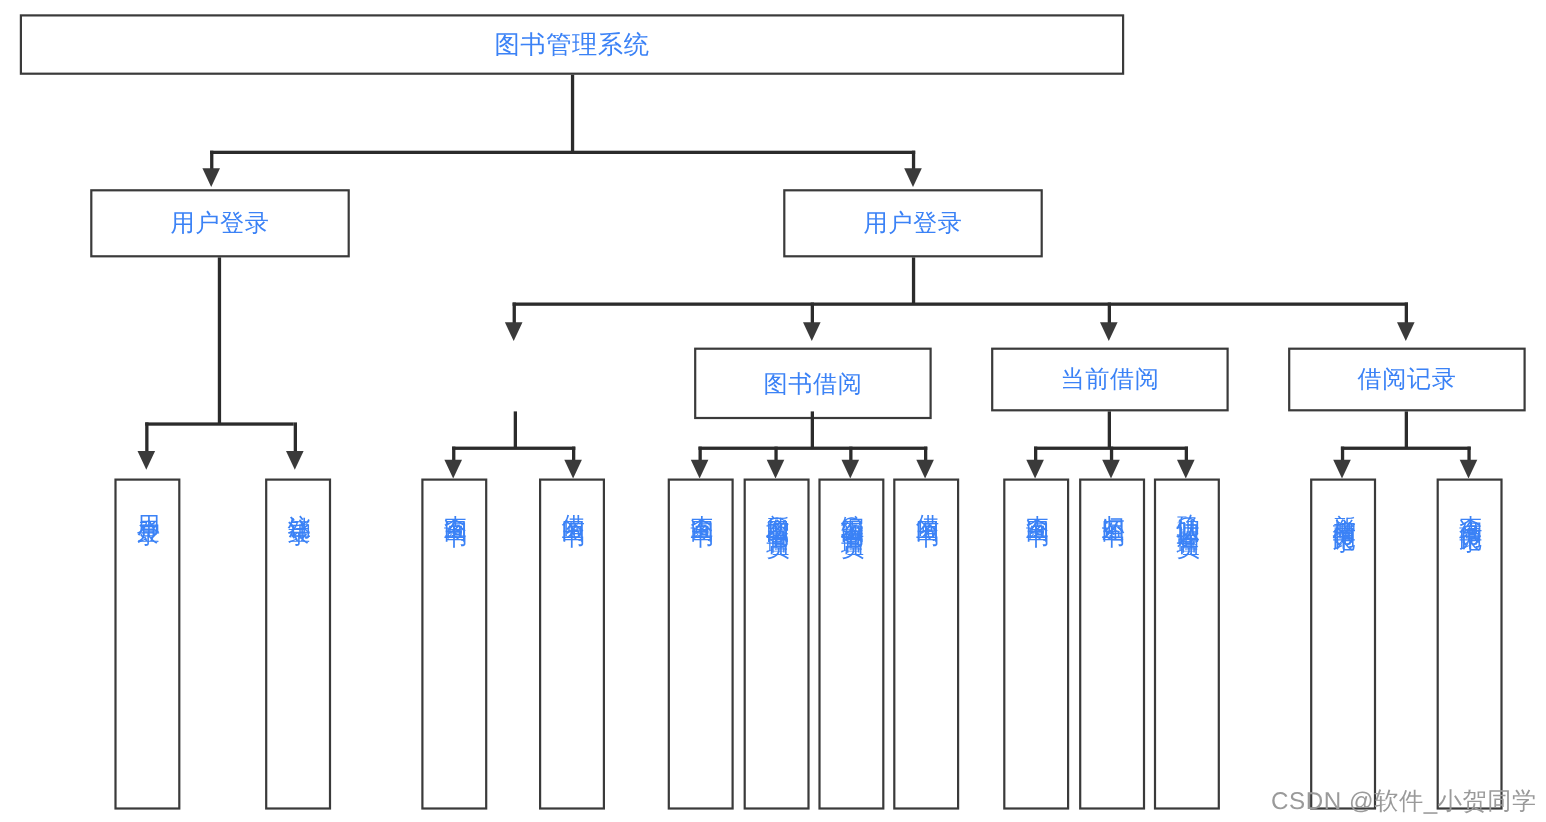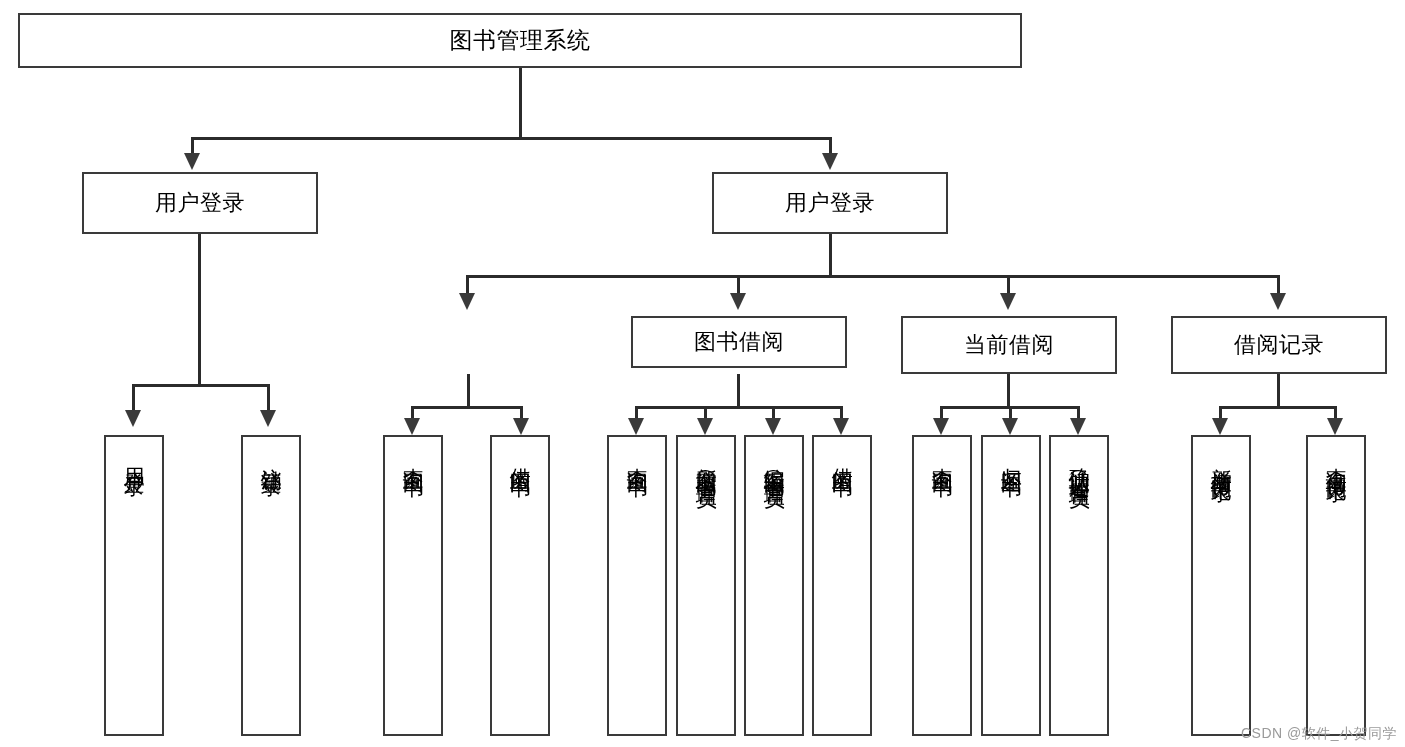--- a/index.html
+++ b/index.html
@@ -20,21 +20,21 @@
   }
   
   .node {
     position: absolute;
     box-sizing: border-box;
     background: #ffffff;
     border: 2px solid #3a3a3a;
     display: flex;
     align-items: center;
     justify-content: center;
-    color: #000000;
+    color: #3b82f6;
   }
   .node .node-label {
     display: block;
     text-align: center;
     line-height: 1.18;
     white-space: pre;
   }
   
   .node.horiz .node-label {
     font-size: 22px;
@@ -70,21 +70,21 @@
     height: 0;
     border-left: 8px solid transparent;
     border-right: 8px solid transparent;
     border-top: 17px solid #3a3a3a;
   }
   
   #watermark {
     position: absolute;
     right: 8px;
     bottom: 4px;
-    font-size: 14px;
+    font-size: 22px;
     color: #9a9a9a;
     letter-spacing: 0.5px;
     white-space: nowrap;
     user-select: none;
     margin-left: 41px;
   }
 </style>
 </head>
 <body>
 
@@ -124,21 +124,21 @@
 
   <div class="edge-v" style="left:737px; top:275px; width:3px; height:22px;"></div>
   <div class="arrow-head" style="left:730px; top:293px;"></div>
 
   <div class="edge-v" style="left:1007px; top:275px; width:3px; height:22px;"></div>
   <div class="arrow-head" style="left:1000px; top:293px;"></div>
 
   <div class="edge-v" style="left:1277px; top:275px; width:3px; height:22px;"></div>
   <div class="arrow-head" style="left:1270px; top:293px;"></div>
 
-  <div class="node horiz" style="left:631px; top:316px; width:216px; height:52px;">
+  <div class="node horiz" style="left:631px; top:316px; width:216px; height:65px;">
     <span class="node-label">图书借阅</span>
   </div>
   <div class="node horiz" style="left:901px; top:316px; width:216px; height:58px;">
     <span class="node-label">当前借阅</span>
   </div>
   <div class="node horiz" style="left:1171px; top:316px; width:216px; height:58px;">
     <span class="node-label">借阅记录</span>
   </div>
 
   <div class="edge-v" style="left:467px; top:374px; width:3px; height:34px;"></div>

